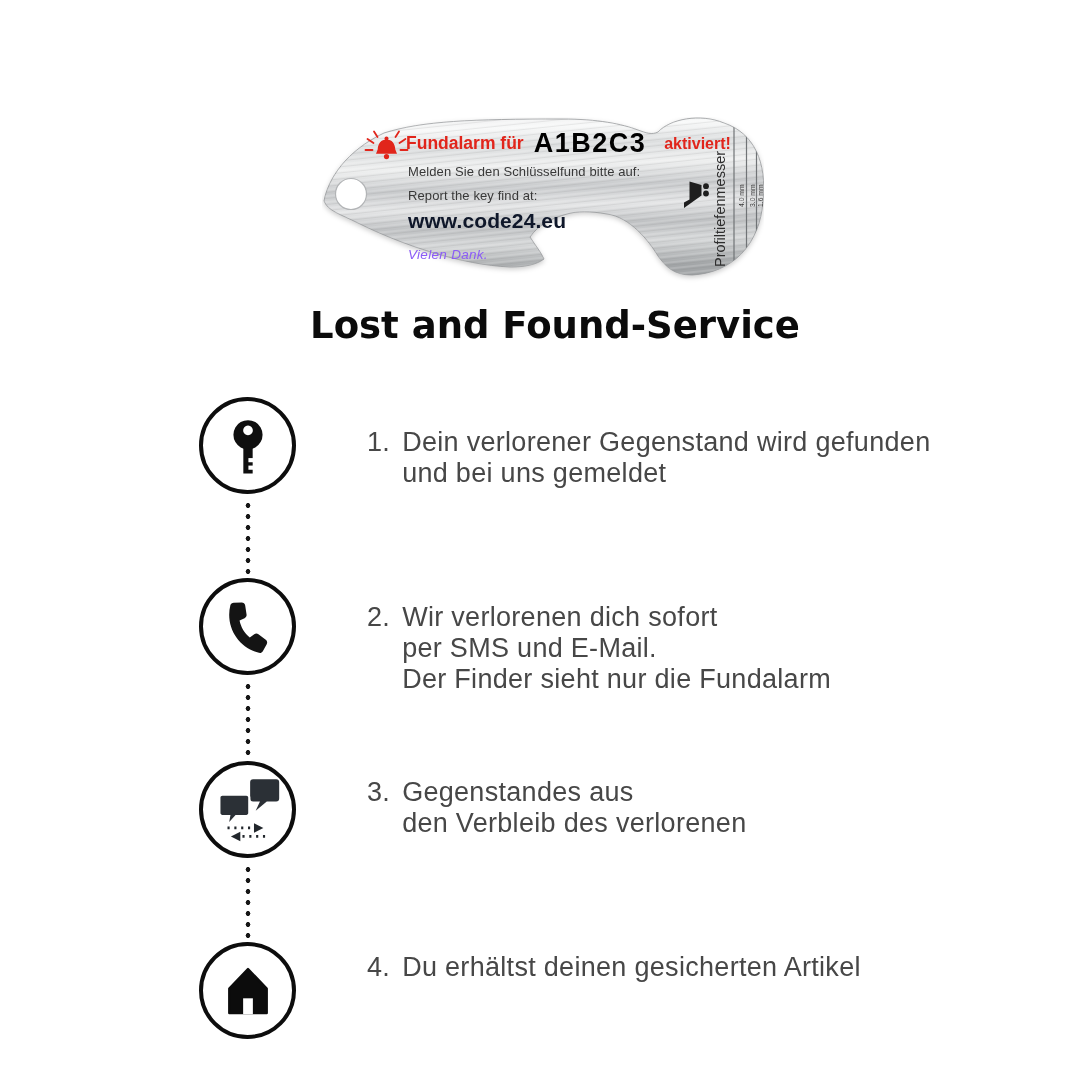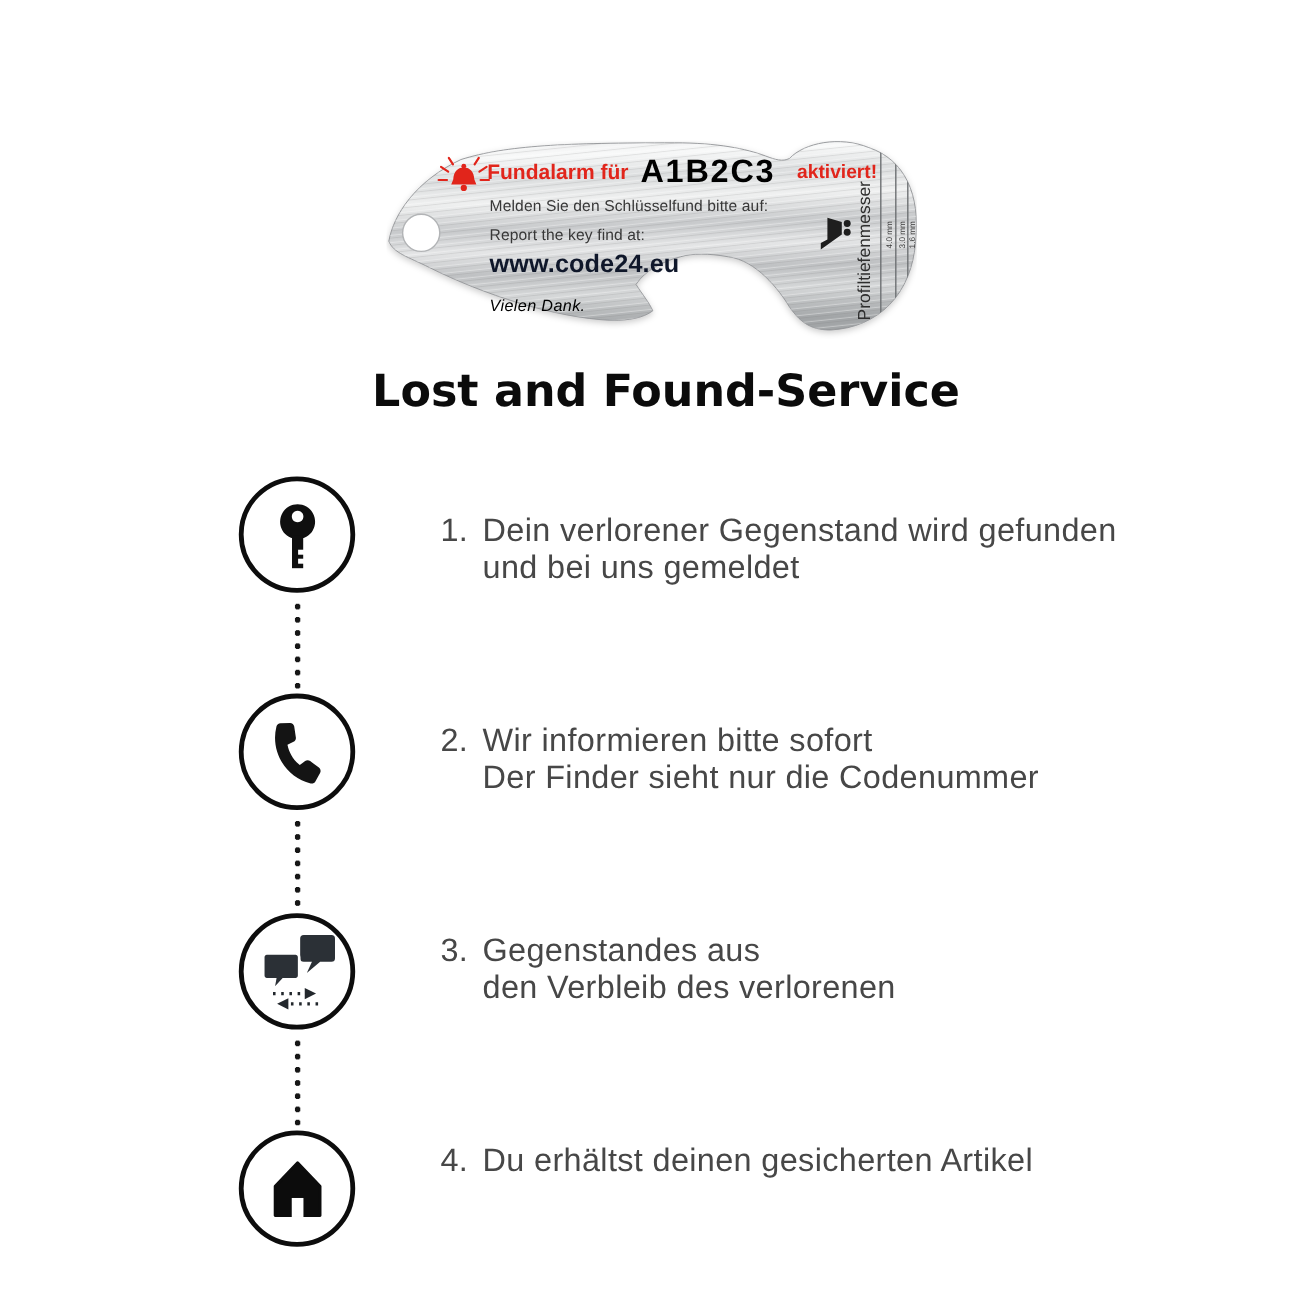--- a/index.html
+++ b/index.html
@@ -11,21 +11,21 @@
   .tag { position:absolute; left:322px; top:117px; width:442px; height:166px; }
   .tag > svg { position:absolute; left:0; top:0; }
   .tag-header { position:absolute; left:84px; top:13px; display:flex; align-items:center; white-space:nowrap; }
   .t-prefix { font-size:17.5px; font-weight:700; color:#e1251b; }
   .t-code   { font-size:27px;  font-weight:700; color:#000000; letter-spacing:1.5px; margin-left:10px; line-height:1; }
   .t-suffix { font-size:16px; font-weight:700; color:#e1251b; margin-left:18px; }
   .t-line   { position:absolute; left:86px; white-space:nowrap; color:#383838; font-size:13px; font-weight:500; letter-spacing:0.1px; }
   .t-de  { top:47px; }
   .t-en  { top:71px; }
   .t-url { top:92px; font-size:21px; font-weight:700; color:#0f172a; }
-  .t-thanks { top:130px; font-size:13.5px; font-style:italic; font-weight:400; color:#000000; letter-spacing:0.3px; }
+  .t-thanks { top:130px; font-size:13.5px; font-style:italic; font-weight:400; color:#8b5cf6; letter-spacing:0.3px; }
   
   .title {
     position:absolute; left:15px; top:304px; width:1080px; text-align:center;
     font-family:"DejaVu Sans", sans-serif; font-weight:700; font-size:37px; color:#0b0b0b;
   }
   
   .step-circle {
     position:absolute; left:199px; width:89px; height:89px; background:#fff;
     border:4.5px solid #0d0d0d; border-radius:50%;
     display:flex; align-items:center; justify-content:center;
@@ -169,22 +169,23 @@
   <span class="step-num">1.</span>
   <div>
     <div>Dein verlorener Gegenstand wird gefunden</div>
     <div>und bei uns gemeldet</div>
   </div>
 </div>
 
 <div class="step-text t2">
   <span class="step-num">2.</span>
   <div>
-    <div>Wir informieren bitte sofort</div>
-    <div>Der Finder sieht nur die Codenummer</div>
+    <div>Wir verlorenen dich sofort</div>
+    <div>per SMS und E-Mail.</div>
+    <div>Der Finder sieht nur die Fundalarm</div>
   </div>
 </div>
 
 <div class="step-text t3">
   <span class="step-num">3.</span>
   <div>
     <div>Gegenstandes aus</div>
     <div>den Verbleib des verlorenen</div>
   </div>
 </div>

